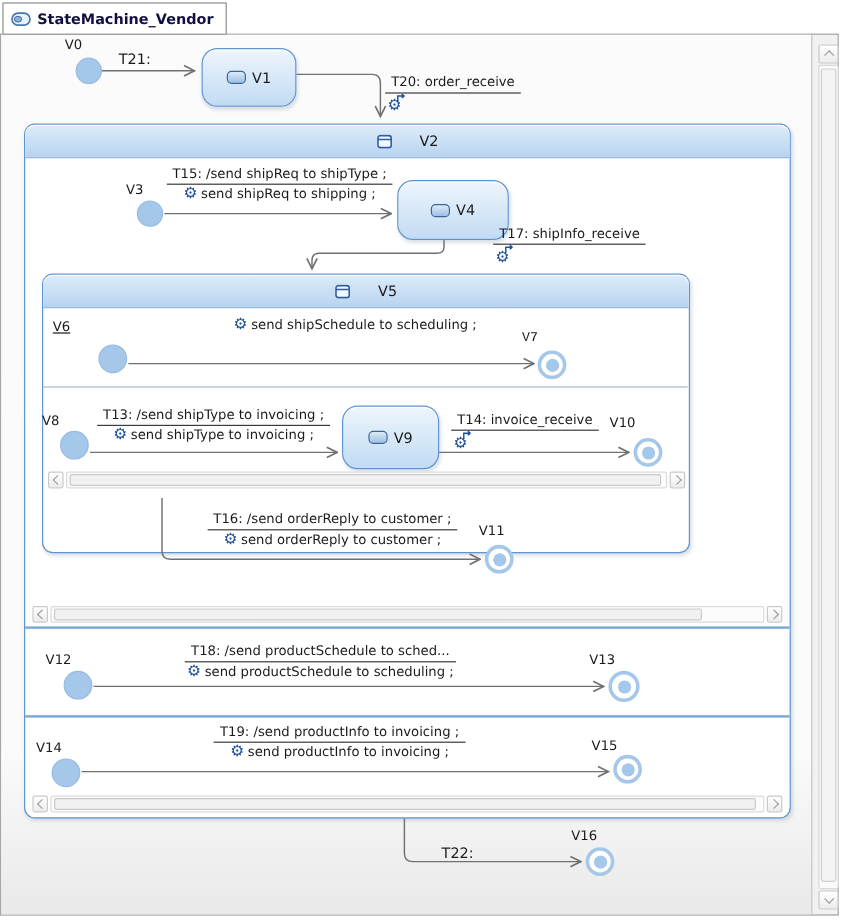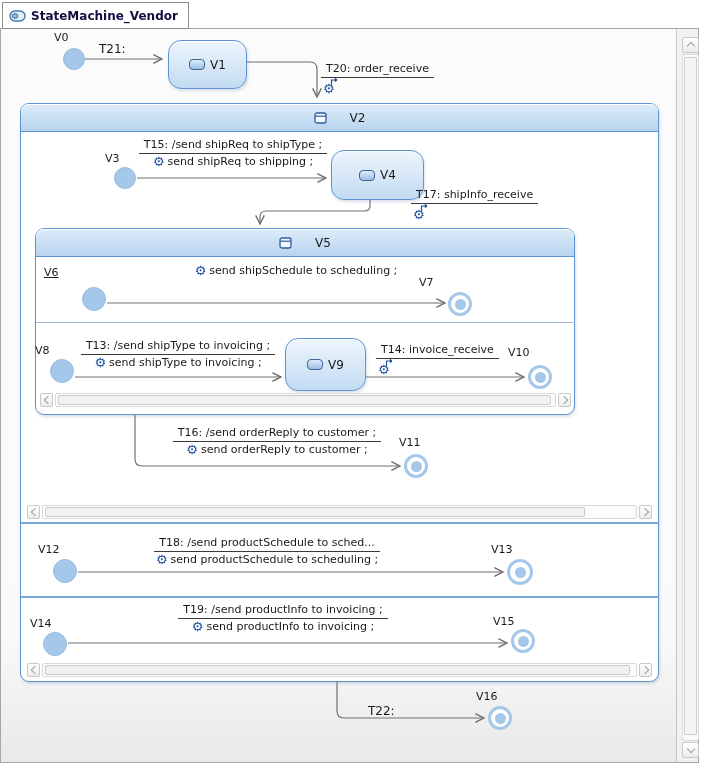--- a/index.html
+++ b/index.html
@@ -70,21 +70,21 @@
   <div class="composite" style="left:20px;top:103px;width:639px;height:579px;">
     <div class="chead">
       <svg width="13" height="12">
         <rect x="1" y="1" width="11" height="10" rx="2" fill="#f4f9fe" stroke="#2d5d9e" stroke-width="1.3"></rect>
         <line x1="1" y1="4.2" x2="12" y2="4.2" stroke="#2d5d9e" stroke-width="1.2"></line>
       </svg>
       <span>V2</span>
     </div>
   </div>
 
-  <div class="composite" style="left:35px;top:228px;width:540px;height:187px;z-index:4;">
+  <div class="composite" style="left:35px;top:228px;width:540px;height:233px;z-index:4;">
     <div class="chead">
       <svg width="13" height="12">
         <rect x="1" y="1" width="11" height="10" rx="2" fill="#f4f9fe" stroke="#2d5d9e" stroke-width="1.3"></rect>
         <line x1="1" y1="4.2" x2="12" y2="4.2" stroke="#2d5d9e" stroke-width="1.2"></line>
       </svg>
       <span>V5</span>
     </div>
   </div>
 
   <div class="divider1" style="left:36px;top:322px;width:537px;"></div>
@@ -145,21 +145,21 @@
   <div class="final" style="left:511px;top:629px;">
       <span class="final-dot"></span>
     </div>
   <div class="final" style="left:488px;top:706px;">
       <span class="final-dot"></span>
     </div>
 
   <div class="nlabel" style="left:54px;top:31px;">V0</div>
   <div class="nlabel" style="left:105px;top:152px;">V3</div>
   <div class="nlabel" style="left:44px;top:266px;text-decoration:underline;">V6</div>
-  <div class="nlabel" style="left:419px;top:276px;">V7</div>
+  <div class="nlabel" style="left:435px;top:276px;font-family:Liberation Mono, monospace;">V7</div>
   <div class="nlabel" style="left:35px;top:344px;">V8</div>
   <div class="nlabel" style="left:508px;top:346px;">V10</div>
   <div class="nlabel" style="left:399px;top:436px;">V11</div>
   <div class="nlabel" style="left:38px;top:543px;">V12</div>
   <div class="nlabel" style="left:491px;top:543px;">V13</div>
   <div class="nlabel" style="left:30px;top:617px;">V14</div>
   <div class="nlabel" style="left:493px;top:615px;">V15</div>
   <div class="nlabel" style="left:476px;top:690px;">V16</div>
 
   <div class="tplain" style="left:99px;top:42px;">T21:</div>

